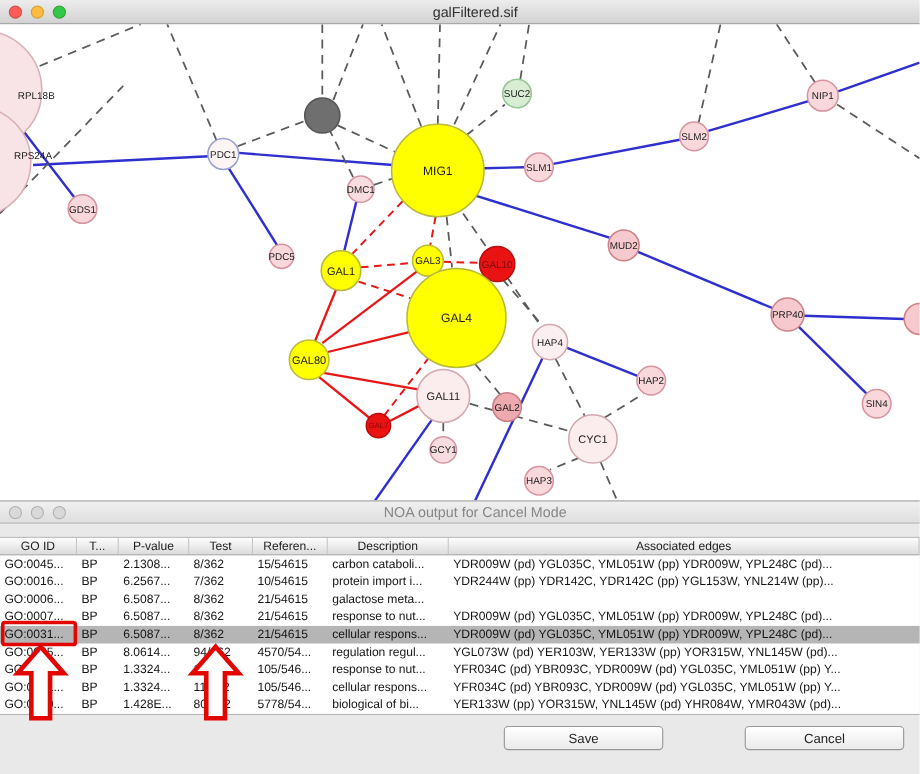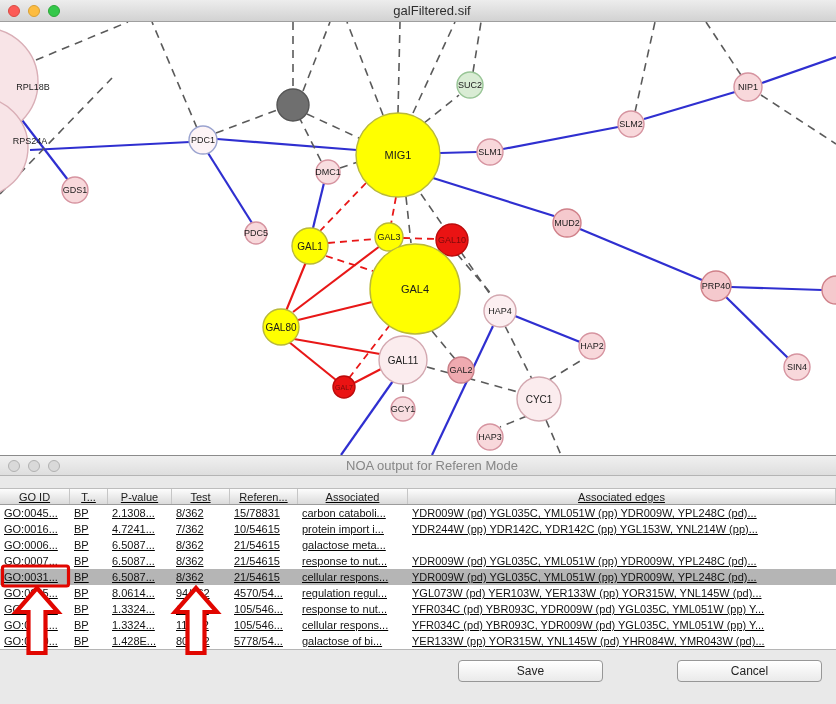--- a/index.html
+++ b/index.html
@@ -22,21 +22,21 @@
   .title.dim{color:#868686;}
   #net-canvas{display:block;background:#ffffff;}
   #net-canvas text{font-family:"Liberation Sans",sans-serif;}
 
   
   .win-noa{position:absolute;left:0;top:455px;width:836px;height:249px;
            background:#e9e9e9;border-top:1px solid #8b8b8b;box-sizing:border-box;}
   .noa-titlebar{height:20px;background:linear-gradient(#f0f0f0,#dedede);
                 border-bottom:1px solid #b4b4b4;position:relative;
                 display:flex;align-items:center;box-sizing:border-box;}
-  .table{position:absolute;left:0;top:32px;width:836px;text-decoration:underline;}
+  .table{position:absolute;left:0;top:32px;width:836px;}
   .thead{display:flex;height:17px;background:linear-gradient(#fdfdfd,#dbdbdb);
          border-top:1px solid #bdbdbd;border-bottom:1px solid #9c9c9c;box-sizing:border-box;}
   .th{box-sizing:border-box;border-right:1px solid #c6c6c6;font-size:11px;
       display:flex;align-items:center;justify-content:center;color:#1c1c1c;
       overflow:hidden;white-space:nowrap;}
   .tbody{background:#fff;border-bottom:1px solid #b5b5b5;}
   .tr{display:flex;height:16px;line-height:16px;}
   .tr.selected{background:#b5b5b5;}
   .td{box-sizing:border-box;padding-left:4px;font-size:11px;color:#141414;
       overflow:hidden;white-space:nowrap;}
@@ -178,47 +178,47 @@
       </svg>
   </section>
 
   <section class="win-noa">
     <div class="titlebar noa-titlebar">
       <div class="lights">
         <span class="light gray"></span>
         <span class="light gray"></span>
         <span class="light gray"></span>
       </div>
-      <div class="title dim">NOA output for Referen Mode</div>
+      <div class="title dim">NOA output for Cancel Mode</div>
     </div>
 
     <div class="table">
       <div class="thead" id="noa-head">
           <div class="th" style="width: 70px;">GO ID</div>
           <div class="th" style="width: 38px;">T...</div>
           <div class="th" style="width: 64px;">P-value</div>
           <div class="th" style="width: 58px;">Test</div>
           <div class="th" style="width: 68px;">Referen...</div>
-          <div class="th" style="width: 110px;">Associated</div>
+          <div class="th" style="width: 110px;">Description</div>
           <div class="th" style="width: 428px;">Associated edges</div>
         </div>
       <div class="tbody" id="noa-body">
           <div class="tr">
             <div class="td" style="width: 70px;">GO:0045...</div>
             <div class="td" style="width: 38px;">BP</div>
             <div class="td" style="width: 64px;">2.1308...</div>
             <div class="td" style="width: 58px;">8/362</div>
-            <div class="td" style="width: 68px;">15/78831</div>
+            <div class="td" style="width: 68px;">15/54615</div>
             <div class="td" style="width: 110px;">carbon cataboli...</div>
             <div class="td" style="width: 428px;">YDR009W (pd) YGL035C, YML051W (pp) YDR009W, YPL248C (pd)...</div>
           </div>
           <div class="tr">
             <div class="td" style="width: 70px;">GO:0016...</div>
             <div class="td" style="width: 38px;">BP</div>
-            <div class="td" style="width: 64px;">4.7241...</div>
+            <div class="td" style="width: 64px;">6.2567...</div>
             <div class="td" style="width: 58px;">7/362</div>
             <div class="td" style="width: 68px;">10/54615</div>
             <div class="td" style="width: 110px;">protein import i...</div>
             <div class="td" style="width: 428px;">YDR244W (pp) YDR142C, YDR142C (pp) YGL153W, YNL214W (pp)...</div>
           </div>
           <div class="tr">
             <div class="td" style="width: 70px;">GO:0006...</div>
             <div class="td" style="width: 38px;">BP</div>
             <div class="td" style="width: 64px;">6.5087...</div>
             <div class="td" style="width: 58px;">8/362</div>
@@ -269,21 +269,21 @@
             <div class="td" style="width: 68px;">105/546...</div>
             <div class="td" style="width: 110px;">cellular respons...</div>
             <div class="td" style="width: 428px;">YFR034C (pd) YBR093C, YDR009W (pd) YGL035C, YML051W (pp) Y...</div>
           </div>
           <div class="tr">
             <div class="td" style="width: 70px;">GO:0050...</div>
             <div class="td" style="width: 38px;">BP</div>
             <div class="td" style="width: 64px;">1.428E...</div>
             <div class="td" style="width: 58px;">80/362</div>
             <div class="td" style="width: 68px;">5778/54...</div>
-            <div class="td" style="width: 110px;">galactose of bi...</div>
+            <div class="td" style="width: 110px;">biological of bi...</div>
             <div class="td" style="width: 428px;">YER133W (pp) YOR315W, YNL145W (pd) YHR084W, YMR043W (pd)...</div>
           </div>
         </div>
     </div>
 
     <button class="btn btn-save">Save</button>
     <button class="btn btn-cancel">Cancel</button>
   </section>
 
   <svg id="overlay" width="836" height="704" viewBox="0 0 836 704">

